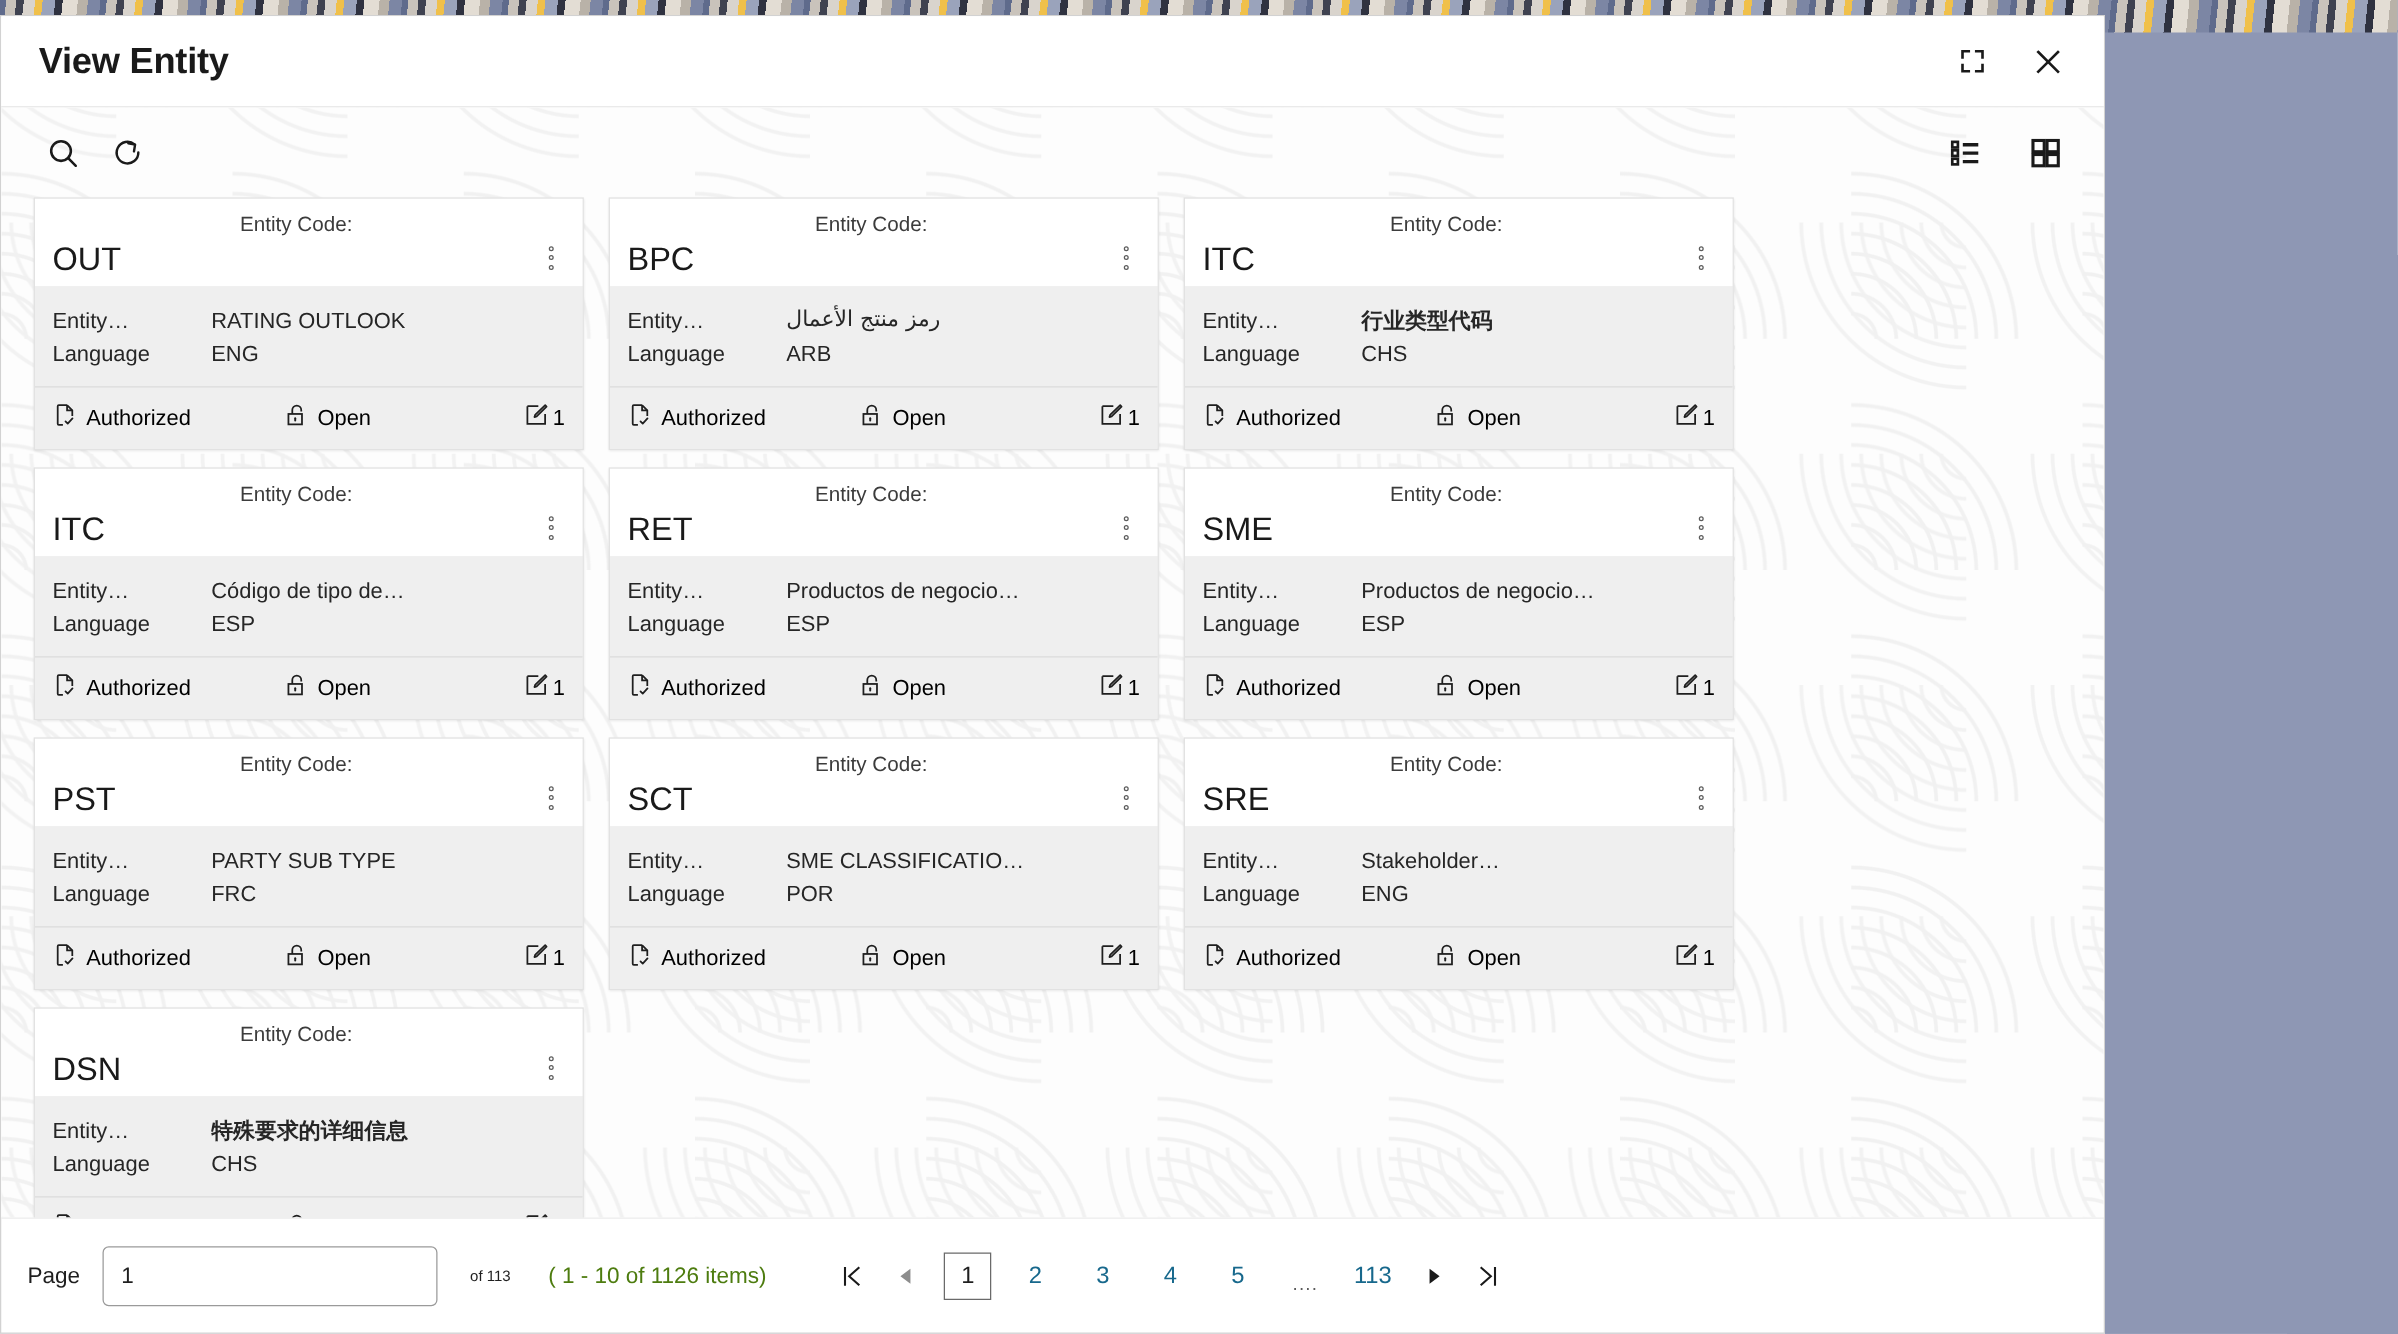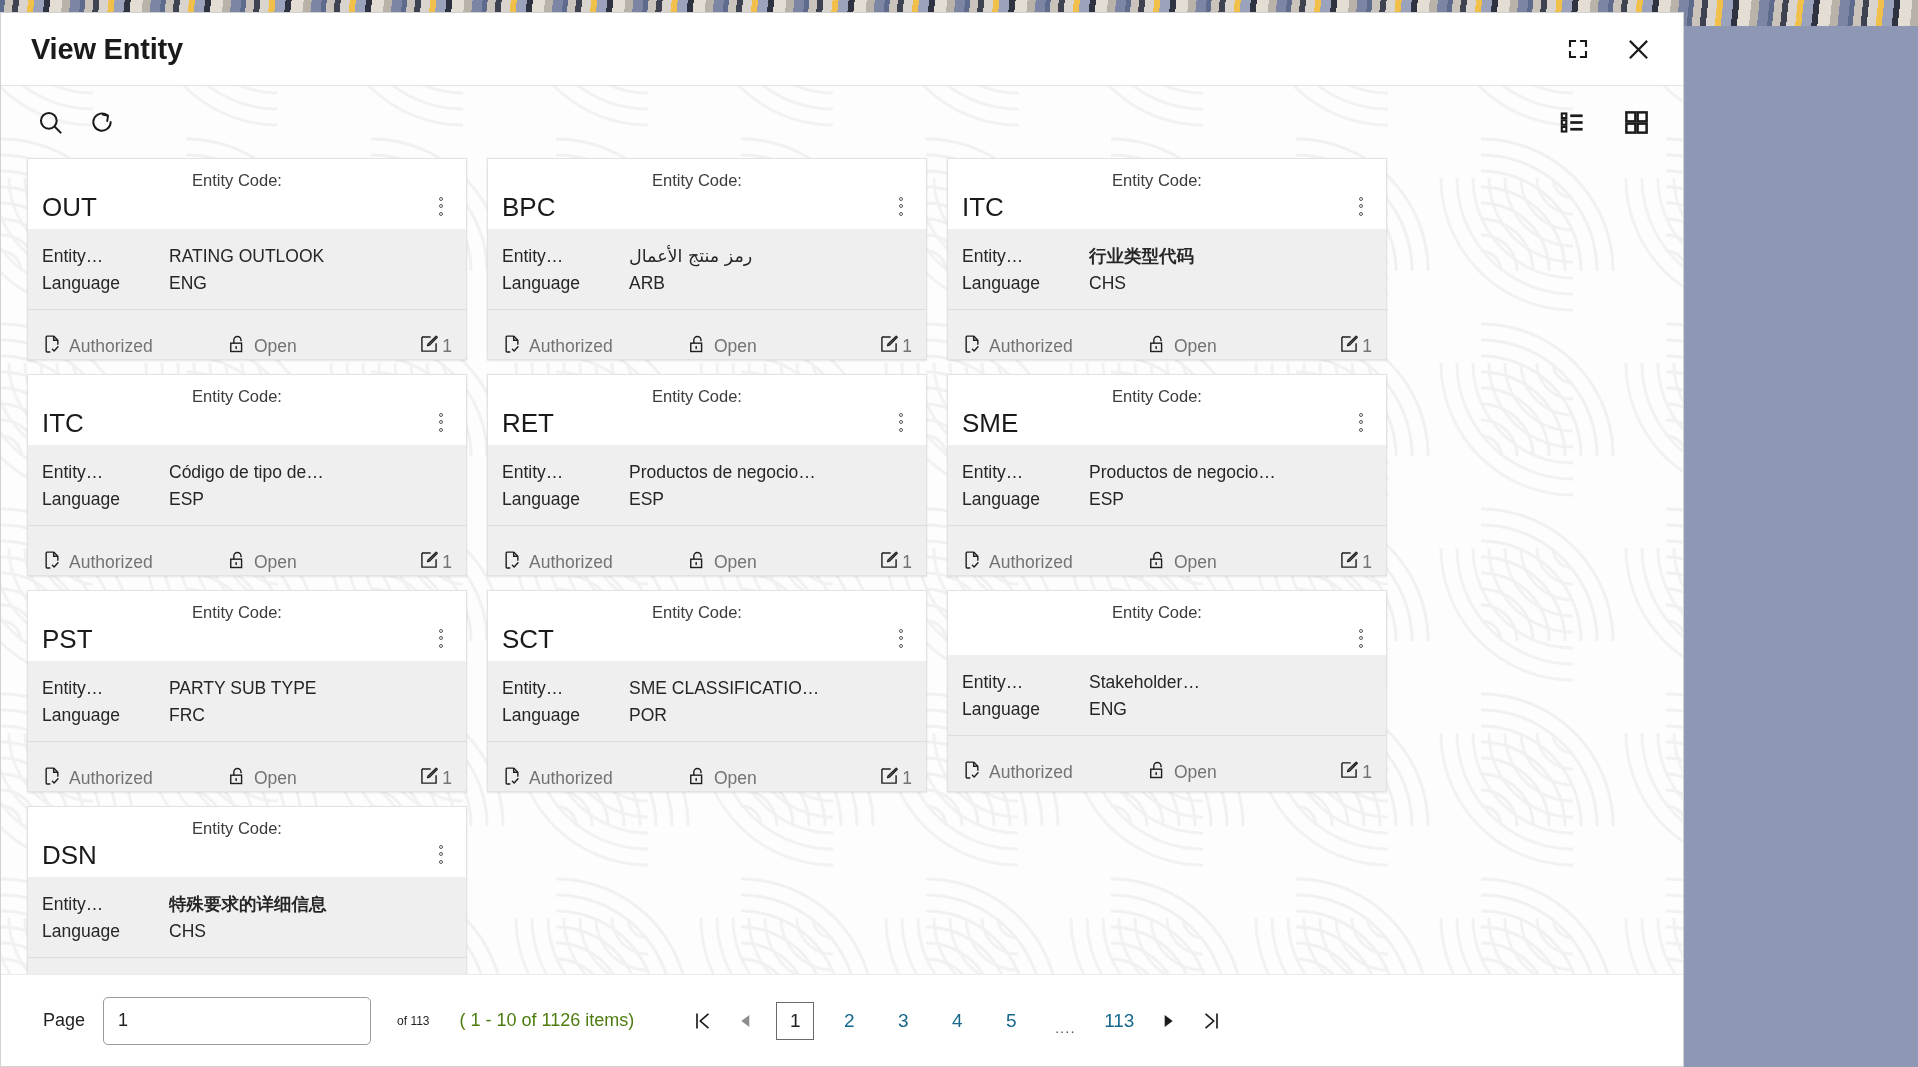--- a/index.html
+++ b/index.html
@@ -202,39 +202,39 @@
     text-overflow: ellipsis;
   }
   .cb-line.cjk { font-weight: bold; }
   .cb-line.rtl { direction: rtl; text-align: left; }
 
   .card-foot {
     background: #efefef;
     border-top: 1px solid #dcdcdc;
     height: 50px;
     display: flex;
-    align-items: flex-end;
+    align-items: center;
     padding: 0 14px 0 14px;
     font-size: 17.5px;
-    color: #737373;
+    color: #000000;
   }
   .foot-item { display: flex; align-items: center; gap: 7px; }
   .foot-auth { width: 185px; }
   .foot-open { width: 150px; }
   .foot-edit { margin-left: auto; gap: 3px; }
 
   
   #pagination {
     position: relative;
     z-index: 2;
     height: 92px;
     min-height: 92px;
     display: flex;
     align-items: center;
-    padding: 0 26px 0 42px;
+    padding: 0 26px 0 21px;
     border-top: 1px solid #ececec;
     background: transparent;
   }
   #page-label { font-size: 18px; color: #1f1f1f; margin-right: 18px; }
   #page-input {
     width: 268px; height: 48px;
     border: 1px solid #9a9a9a;
     border-radius: 5px;
     background: #ffffff;
     font-size: 18px;
@@ -726,20 +726,21 @@
   <path d="M20.6 2.6 L21.9 3.9 L12.4 13.4 L10.3 14 L10.9 11.9 Z" stroke-linejoin="round"></path>
 </svg></span>
         <span>1</span>
       </div>
     </div>
         </div>
         <div class="card">
     <div class="card-head">
       <div class="card-head-text">
         <div class="card-code-label">Entity Code:</div>
+        <div class="card-code-value">SRE</div>
       </div>
       <div class="kebab">
         <span></span>
               <span></span>
               <span></span>
       </div>
     </div>
     <div class="card-body">
       <div class="card-body-labels">
         <div class="cb-line">Entity…</div>

